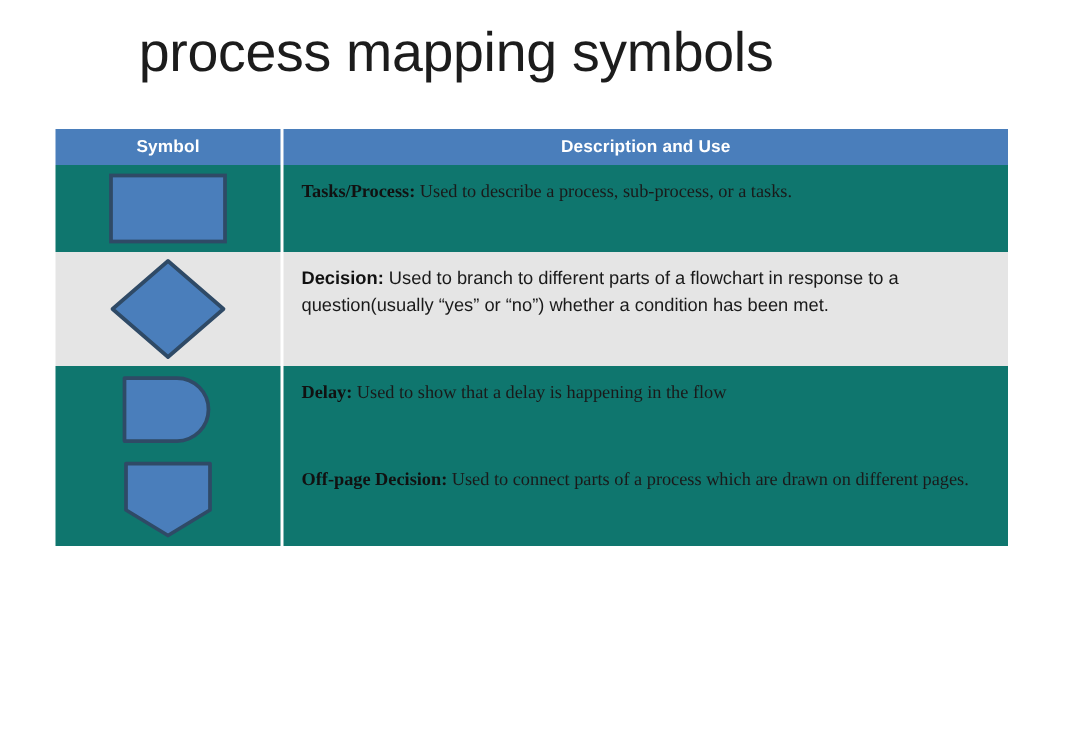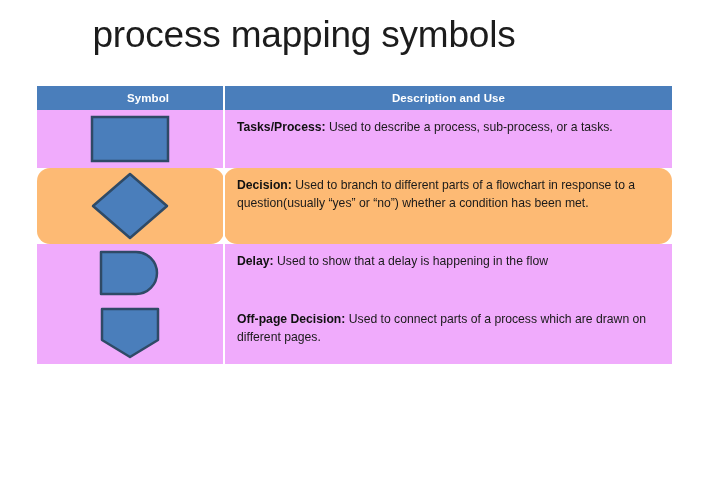--- a/index.html
+++ b/index.html
@@ -55,22 +55,22 @@
     font-weight: bold;
     text-align: center;
     height: 24px;
     line-height: 24px;
     border-right: 2px solid #ffffff;
     letter-spacing: 0.1px;
   }
   .hdr-cell.last { border-right: none; }
 
   
-  tr.band-dark > td { background: #f0abfc; }
-  tr.band-light > td { background: #fdba74; border-radius: 13px; }
+  tr.band-dark > td { background: #0f766e; font-family: Liberation Serif, serif; }
+  tr.band-light > td { background: #e5e5e5; }
 
   td.sym-cell {
     width: 150px;
     border-right: 2px solid #ffffff;
     text-align: center;
     vertical-align: middle;
   }
   td.desc-cell {
     padding: 9px 16px 9px 12px;
     font-size: 12.2px;
@@ -92,21 +92,21 @@
   .sym-wrap svg { display: block; }
 </style>
 </head>
 <body>
 
 <div class="slide-title">process mapping symbols</div>
 
 <table class="symbol-table">
   <thead>
     <tr>
-      <th class="hdr-cell" style="width:150px;padding-left:36px;">Symbol</th>
+      <th class="hdr-cell" style="width:150px;">Symbol</th>
       <th class="hdr-cell last">Description and Use</th>
     </tr>
   </thead>
   <tbody>
 
     <tr class="band-dark">
       <td class="sym-cell">
         <div class="sym-wrap" style="min-height:58px;">
           <svg width="80" height="48" viewBox="0 0 80 48">
             <rect x="2" y="2" width="76" height="44" fill="#4a7ebb" stroke="#2f4a66" stroke-width="2.5"></rect>

